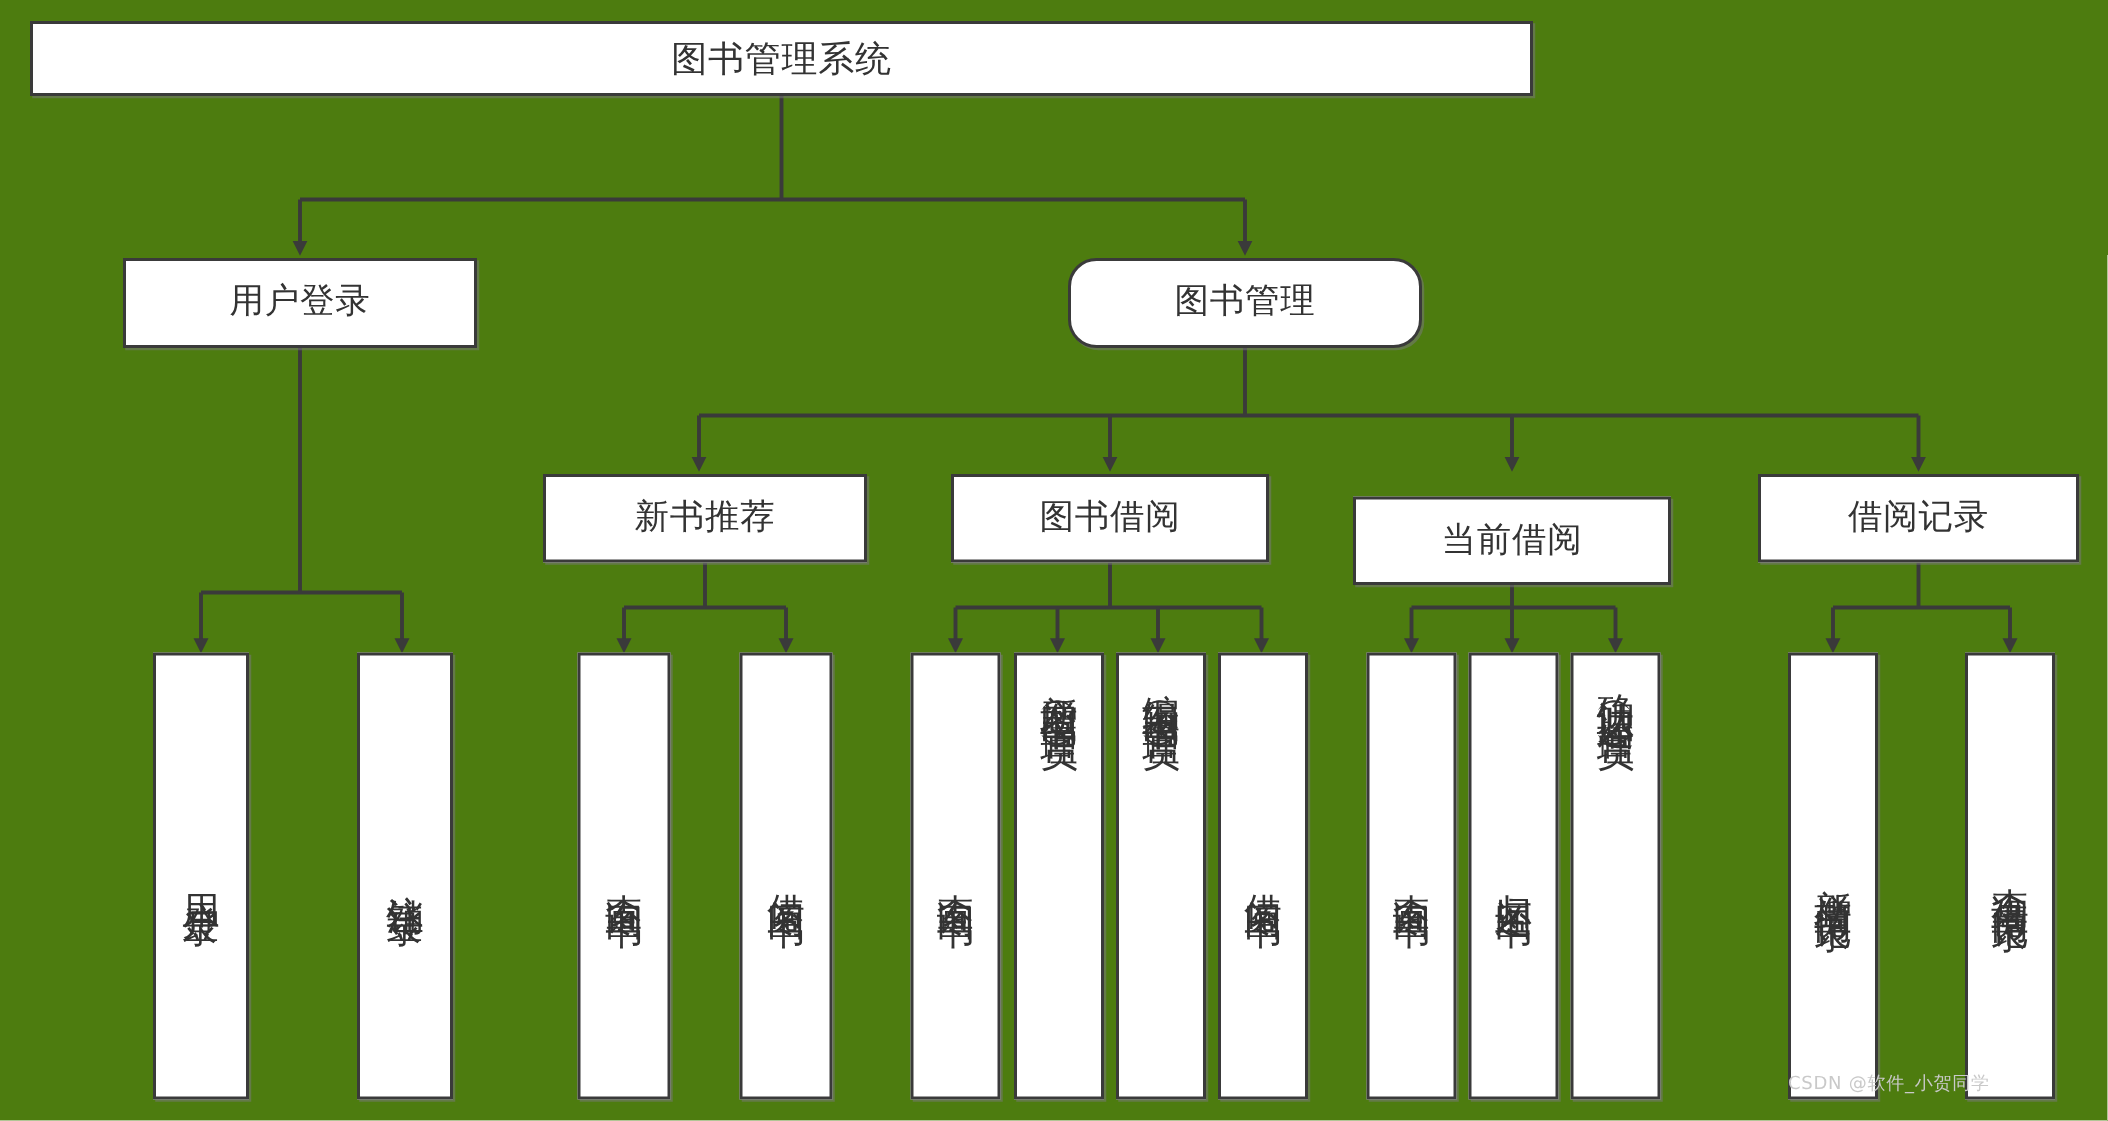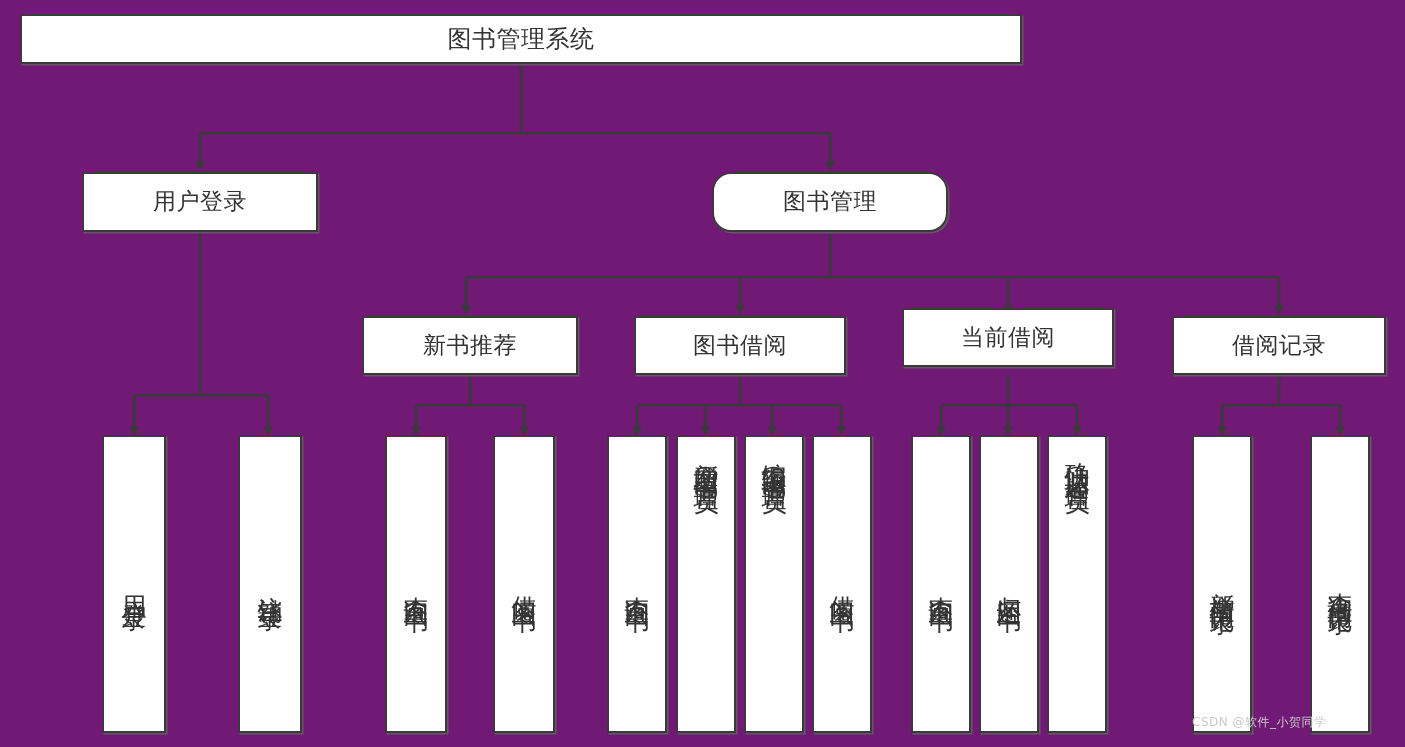--- a/index.html
+++ b/index.html
@@ -8,21 +8,21 @@
     padding: 0;
     background: #ffffff;
   }
   body {
     font-family: "DejaVu Sans", "Liberation Sans", sans-serif;
   }
   #canvas {
     position: relative;
     width: 1405px;
     height: 747px;
-    background: #701a75;
+    background: #4d7c0f;
     overflow: hidden;
   }
   svg.wires {
     position: absolute;
     left: 0;
     top: 0;
     width: 1405px;
     height: 747px;
     pointer-events: none;
   }
@@ -146,21 +146,21 @@
   <div class="node horiz" style="left:712px; top:172px; width:236px; height:60px;border-radius:19px;">
     <span class="label">图书管理</span>
   </div>
 
   <div class="node horiz" style="left:362px; top:316px; width:216px; height:59px;">
     <span class="label">新书推荐</span>
   </div>
   <div class="node horiz" style="left:634px; top:316px; width:212px; height:59px;">
     <span class="label">图书借阅</span>
   </div>
-  <div class="node horiz" style="left:902px; top:308px; width:212px; height:59px;">
+  <div class="node horiz" style="left:902px; top:331px; width:212px; height:59px;">
     <span class="label">当前借阅</span>
   </div>
   <div class="node horiz" style="left:1172px; top:316px; width:214px; height:59px;">
     <span class="label">借阅记录</span>
   </div>
 
   <div class="node vert center-text" style="left:102px; top:435px; width:64px; height:298px;">
     <span class="label">用户登录</span>
   </div>
   <div class="node vert center-text" style="left:238px; top:435px; width:64px; height:298px;">

